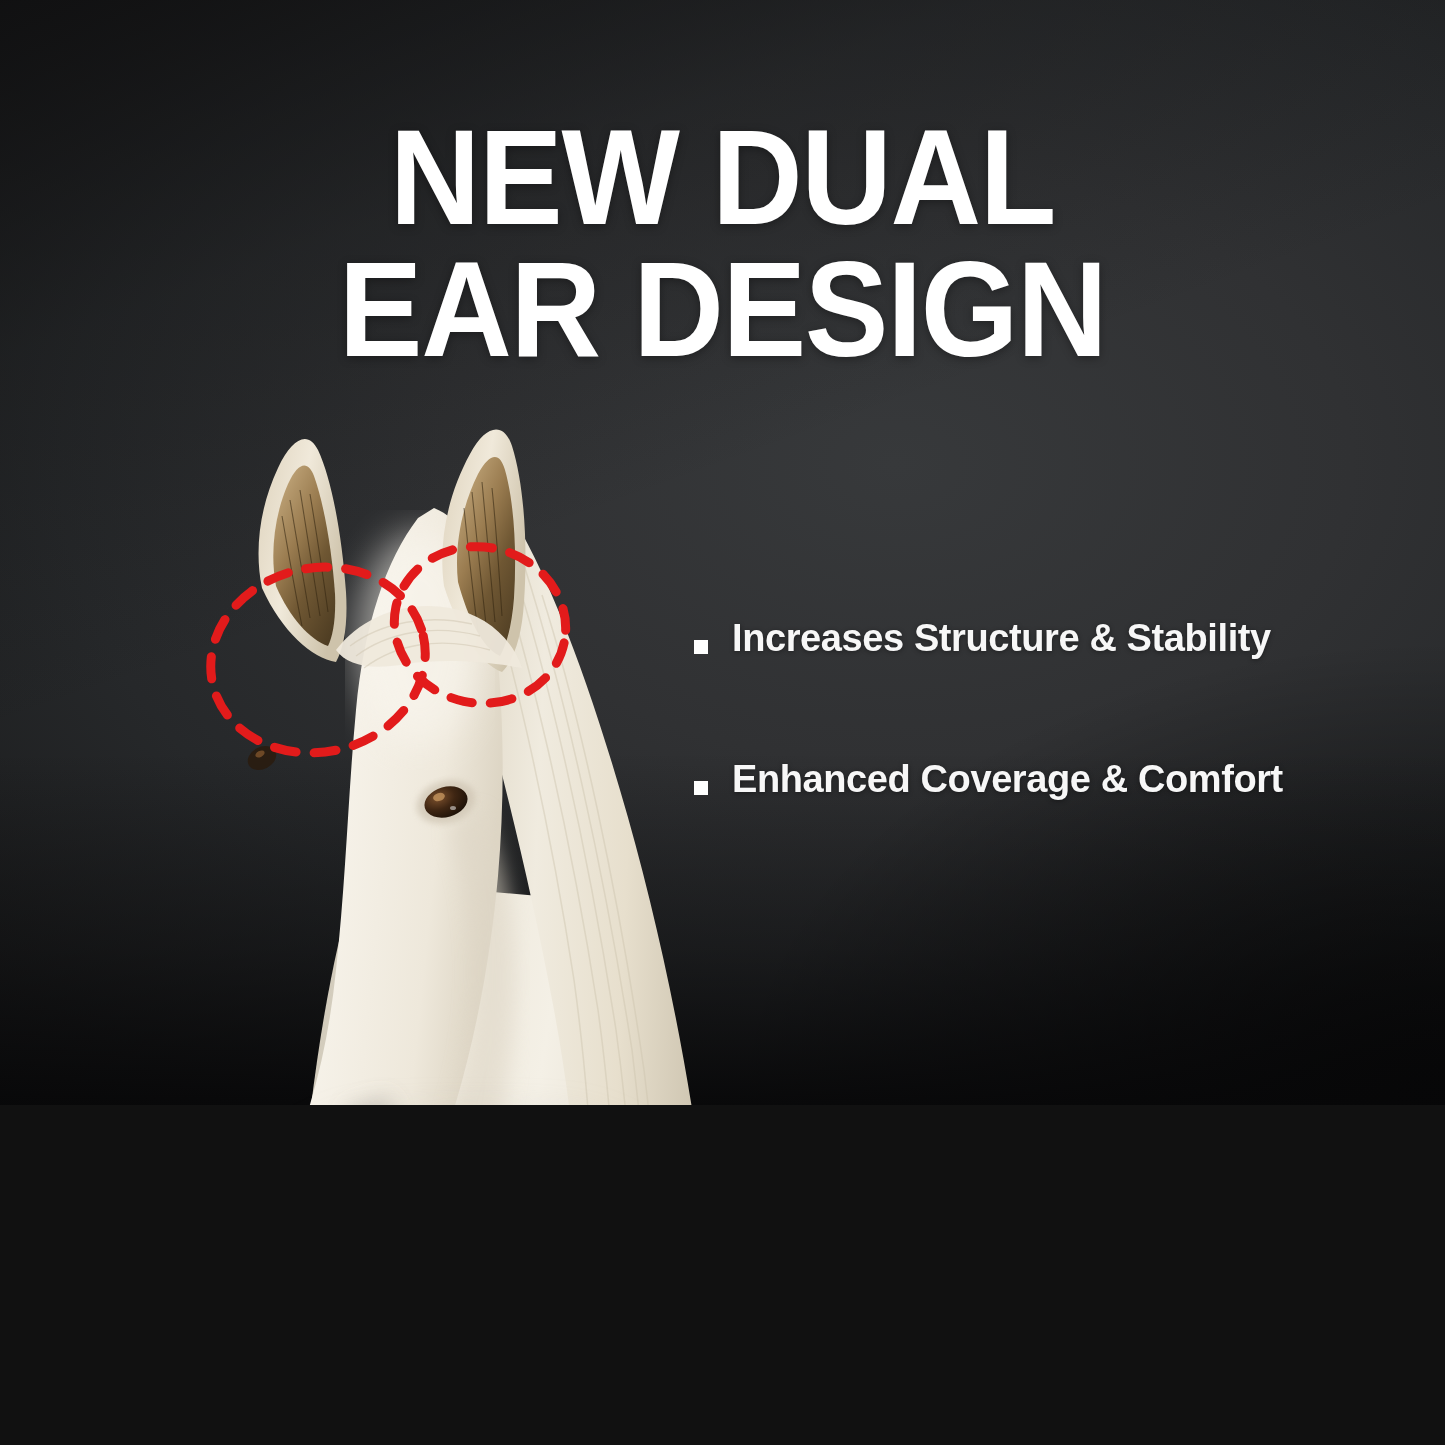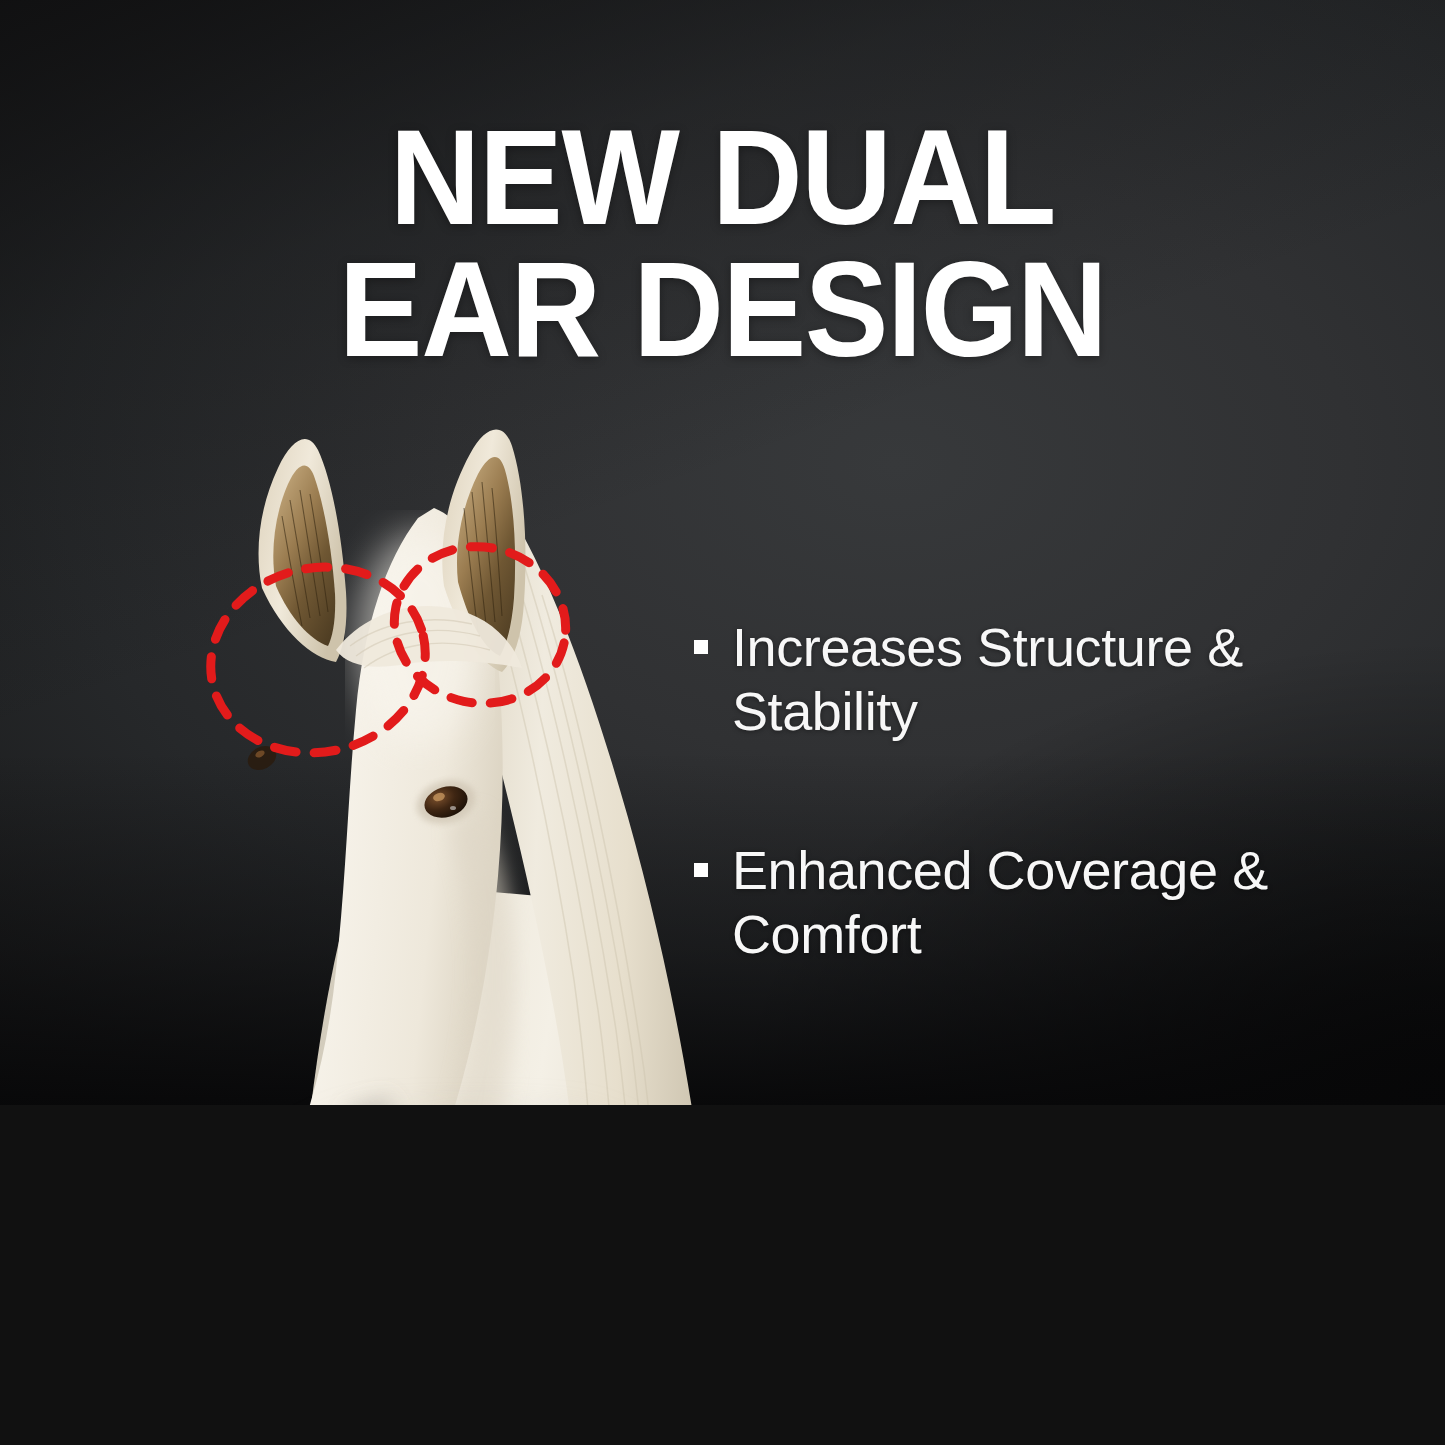--- a/index.html
+++ b/index.html
@@ -28,21 +28,21 @@
     text-shadow:0 2px 10px rgba(0,0,0,.35);
     -webkit-font-smoothing:antialiased;
   }
   .headline .hl-line{display:block;white-space:nowrap;}
   
   .bullets{position:absolute;left:694px;top:616px;width:680px;}
   .bullet-row{display:flex;align-items:flex-start;margin-bottom:96px;}
   .bullet-row:last-child{margin-bottom:12px;}
   .bullet-marker{width:14px;height:14px;background:#fff;flex:0 0 14px;
     margin-top:24px;margin-right:24px;}
-  .bullet-text{color:#f7f7f7;font-size:54px;line-height:1.18;font-weight:400;
+  .bullet-text{color:#f7f7f7;font-size:38px;line-height:1.18;font-weight:700;
     letter-spacing:-.4px;text-shadow:0 1px 5px rgba(0,0,0,.4);}
   
   .horse-wrap{position:absolute;left:150px;top:410px;width:640px;height:1010px;}
   .horse-svg{position:absolute;inset:0;width:100%;height:100%;}
   .horse-glow{position:absolute;left:20px;bottom:-20px;width:600px;height:330px;
     background:radial-gradient(ellipse 50% 50% at 50% 35%,
       rgba(246,243,236,.92) 0%, rgba(240,236,226,.60) 42%,
       rgba(190,186,178,.22) 66%, rgba(0,0,0,0) 82%);
     filter:blur(16px);pointer-events:none;}
   

